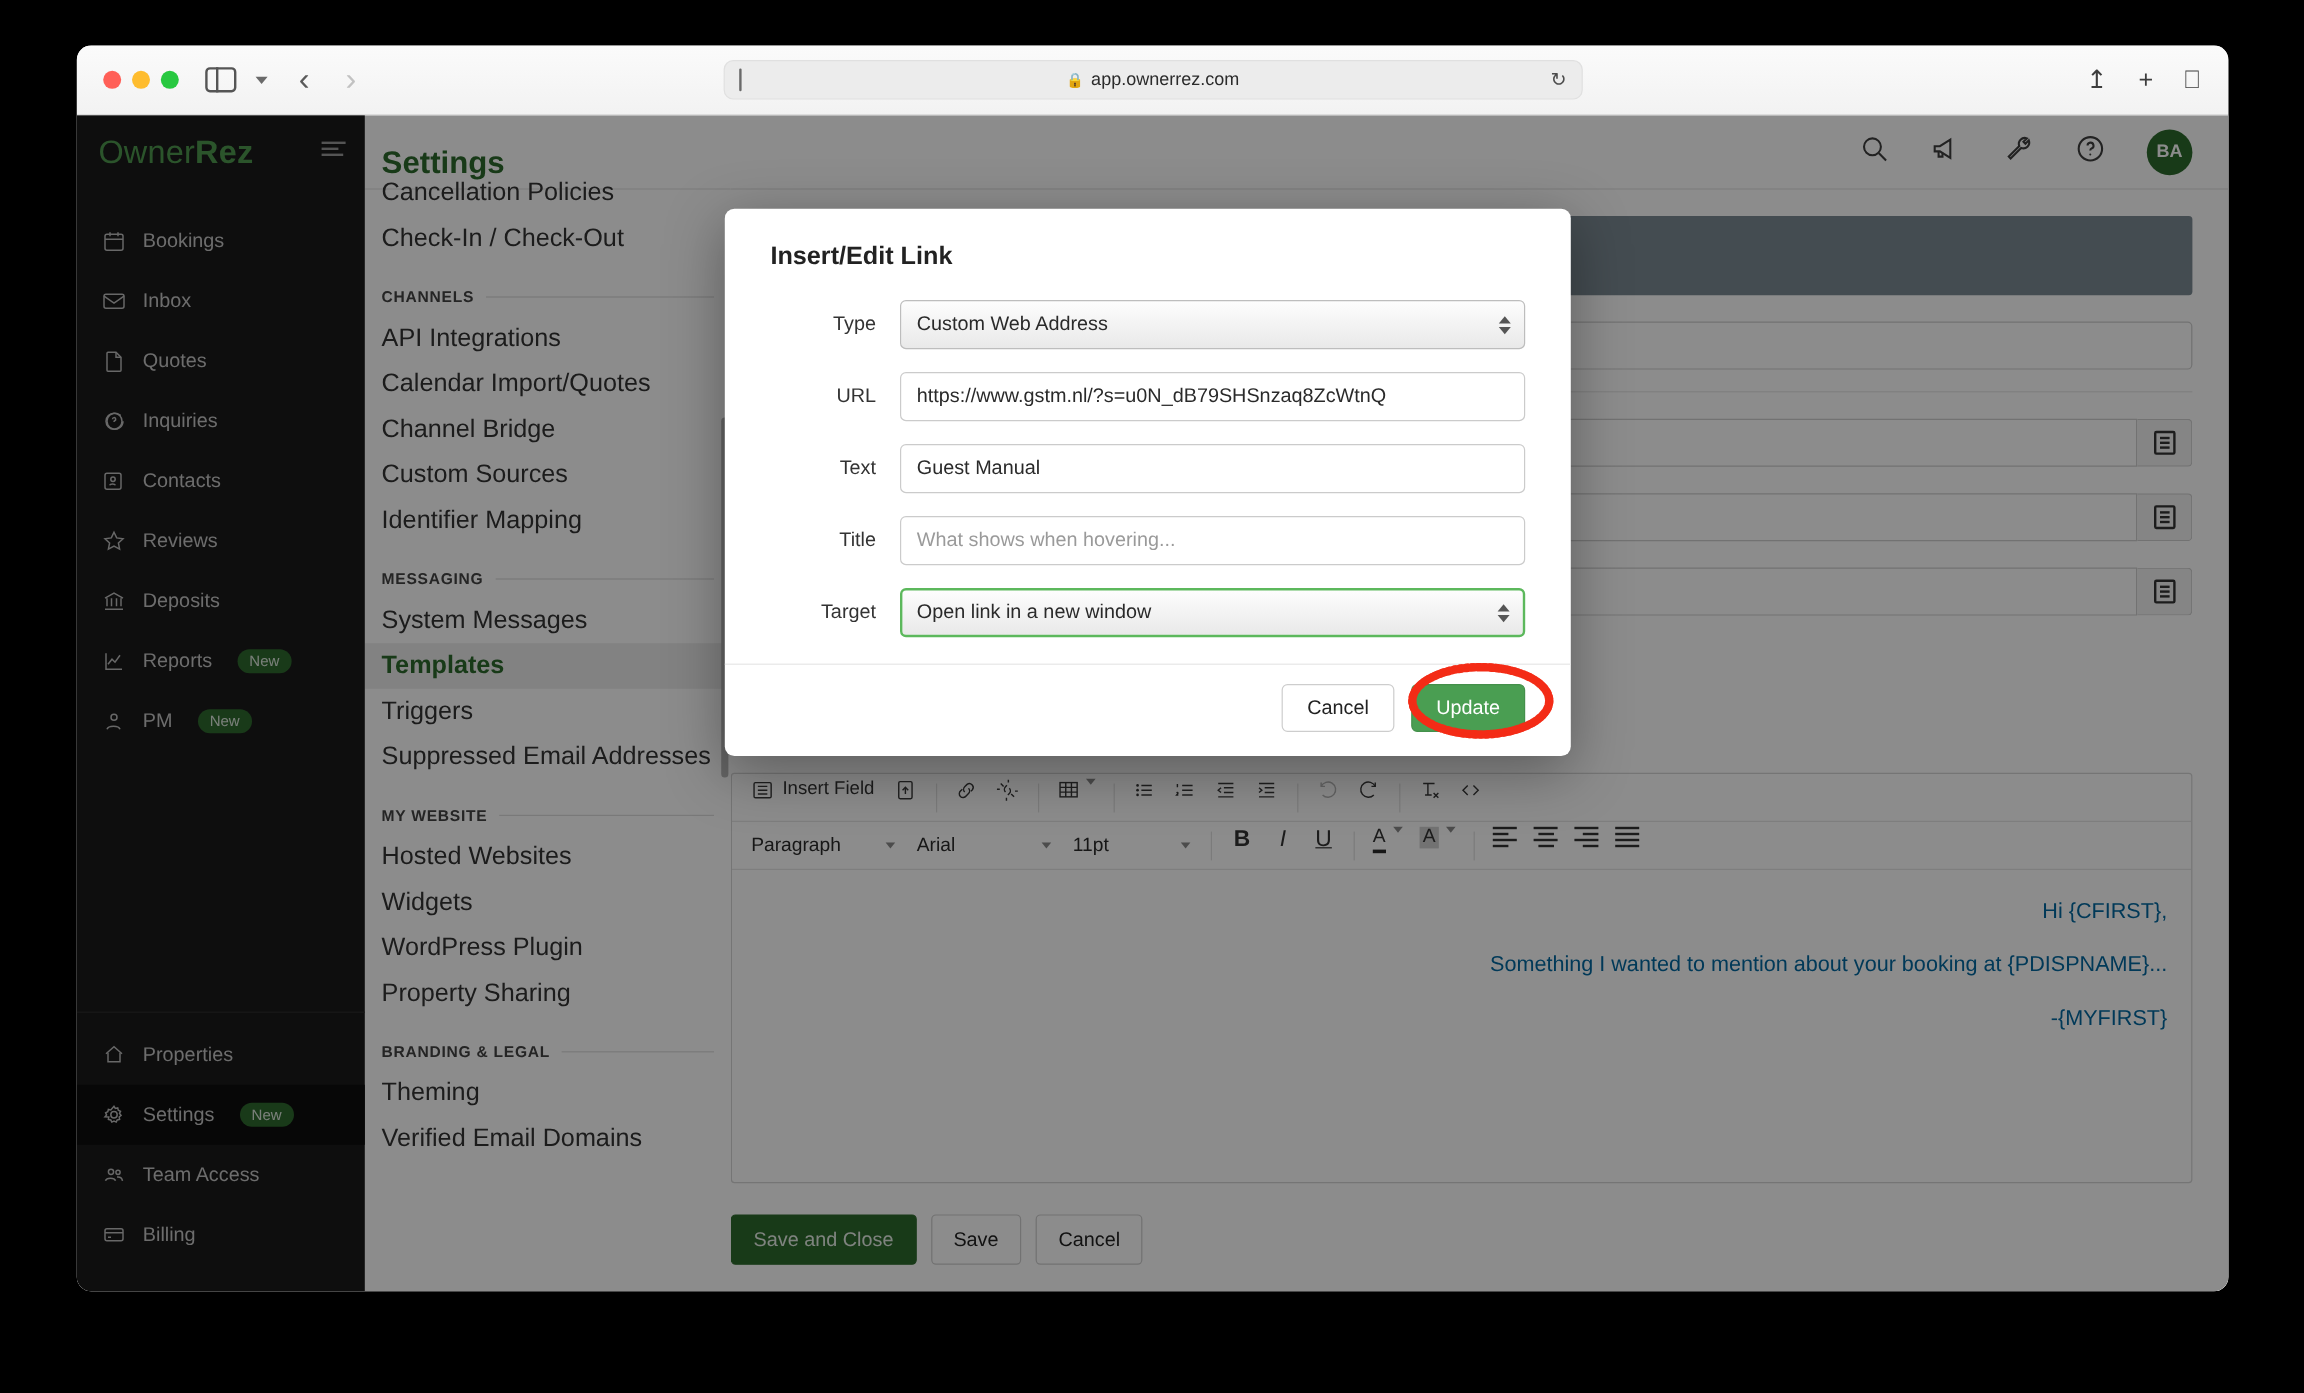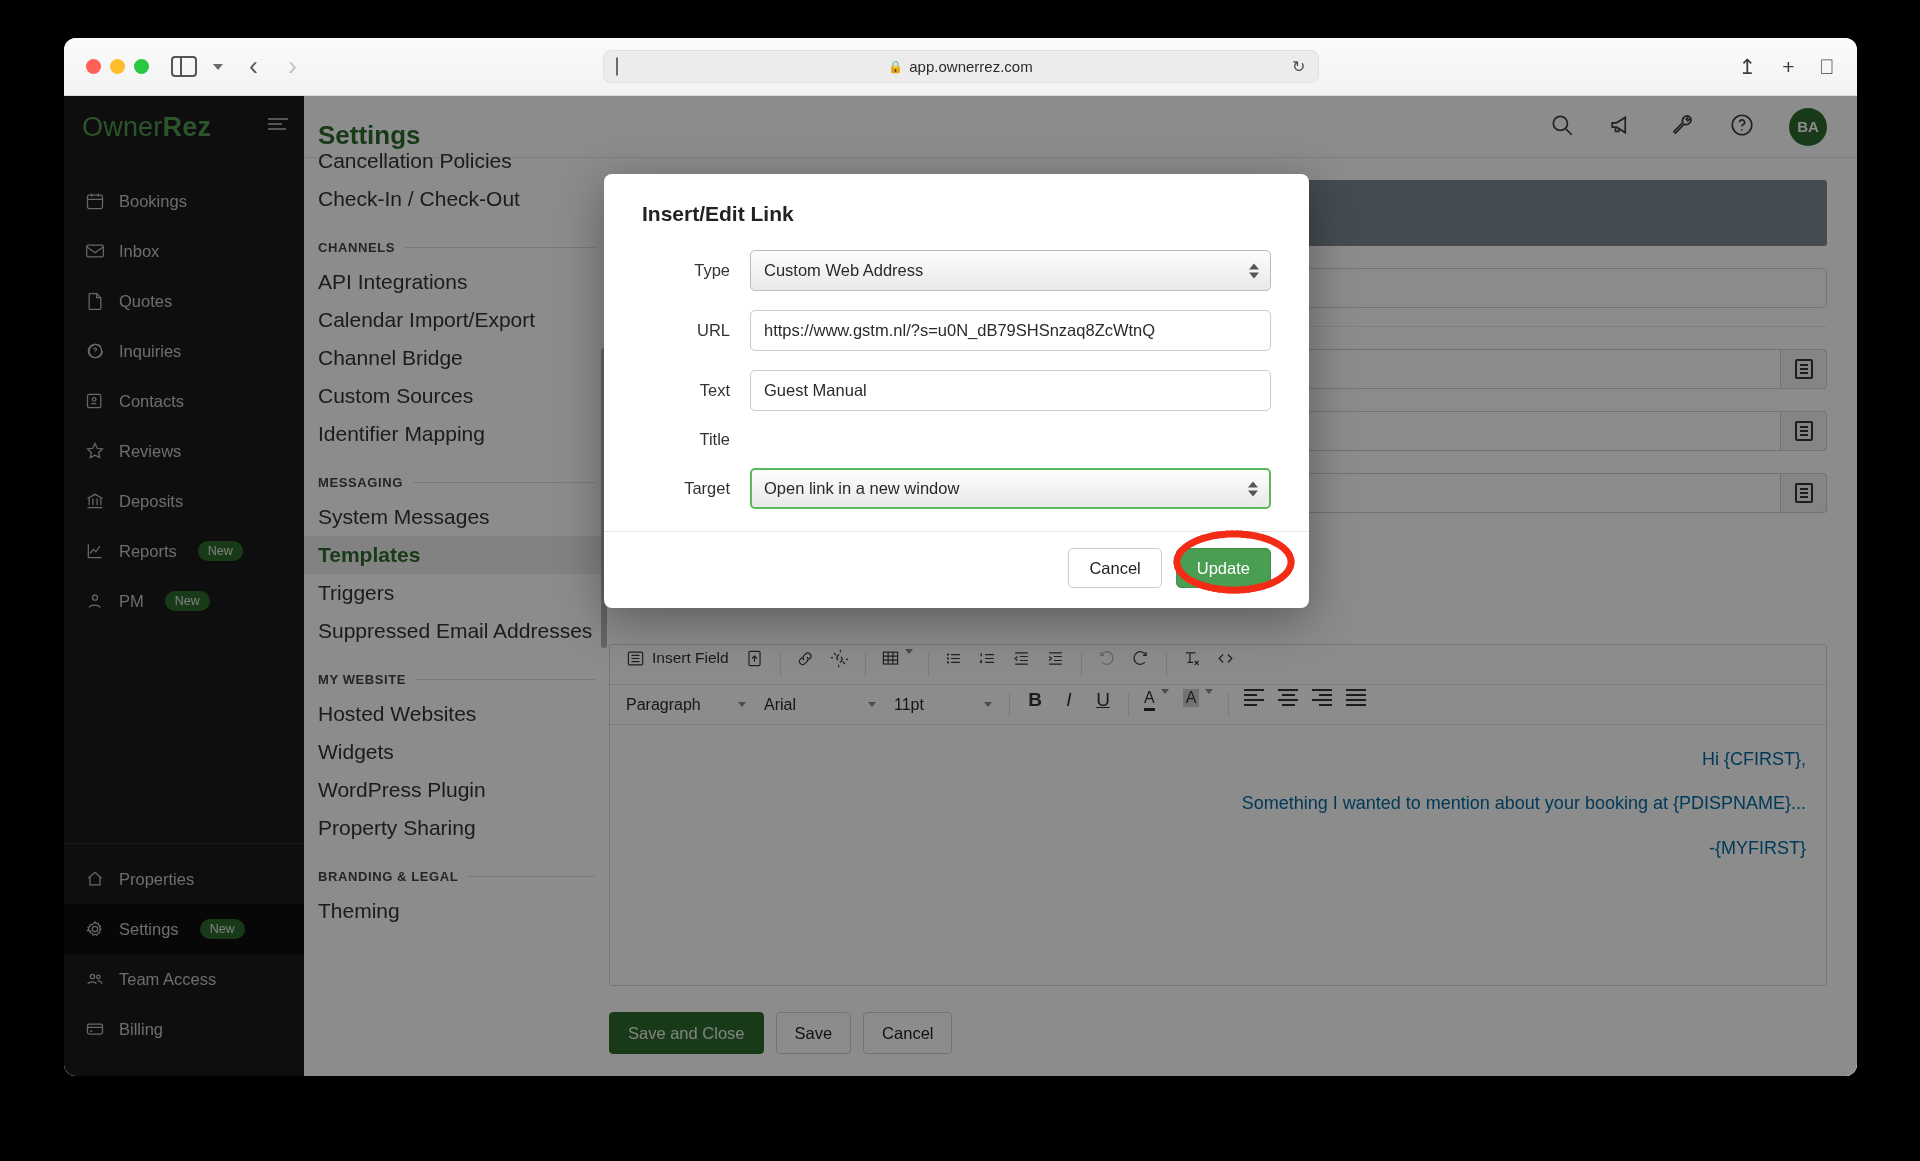--- a/index.html
+++ b/index.html
@@ -455,21 +455,21 @@
       <div id="settings-head">Settings</div>
       <div id="settings-scroll">
         <div id="settings-entries">
             <div class="set-item clipped" style="margin-top: -18px;">Cancellation Policies</div>
             <div class="set-item">Check-In / Check-Out</div>
             <div class="set-group">
               <span>CHANNELS</span>
               <span class="rule"></span>
             </div>
             <div class="set-item">API Integrations</div>
-            <div class="set-item">Calendar Import/Export</div>
+            <div class="set-item">Calendar Import/Quotes</div>
             <div class="set-item">Channel Bridge</div>
             <div class="set-item">Custom Sources</div>
             <div class="set-item">Identifier Mapping</div>
             <div class="set-group">
               <span>MESSAGING</span>
               <span class="rule"></span>
             </div>
             <div class="set-item">System Messages</div>
             <div class="set-item active">Templates</div>
             <div class="set-item">Triggers</div>
@@ -480,20 +480,21 @@
             </div>
             <div class="set-item">Hosted Websites</div>
             <div class="set-item">Widgets</div>
             <div class="set-item">WordPress Plugin</div>
             <div class="set-item">Property Sharing</div>
             <div class="set-group">
               <span>BRANDING &amp; LEGAL</span>
               <span class="rule"></span>
             </div>
             <div class="set-item">Theming</div>
+            <div class="set-item">Verified Email Domains</div>
           </div>
         <div id="set-scrollbar"></div>
       </div>
     </div>
 
     <div id="main">
       <div id="apphead">
         <span class="hd-ico"><svg viewBox="0 0 24 24">
               <circle cx="10.5" cy="10.5" r="6.5"></circle>
               <path d="M15.5 15.5L21 21"></path>
@@ -735,20 +736,23 @@
 
         <div class="frow">
           <div class="flabel">Text</div>
           <div class="fctrl">
             <div class="txt">Guest Manual</div>
           </div>
         </div>
 
         <div class="frow">
           <div class="flabel">Title</div>
+          <div class="fctrl">
+            <div class="txt ph">What shows when hovering...</div>
+          </div>
         </div>
 
         <div class="frow" style="margin-bottom:0">
           <div class="flabel">Target</div>
           <div class="fctrl">
             <div class="sel focused">
               <span>Open link in a new window</span>
               <span class="spin">
                   <i class="up"></i>
                   <i class="dn"></i>

